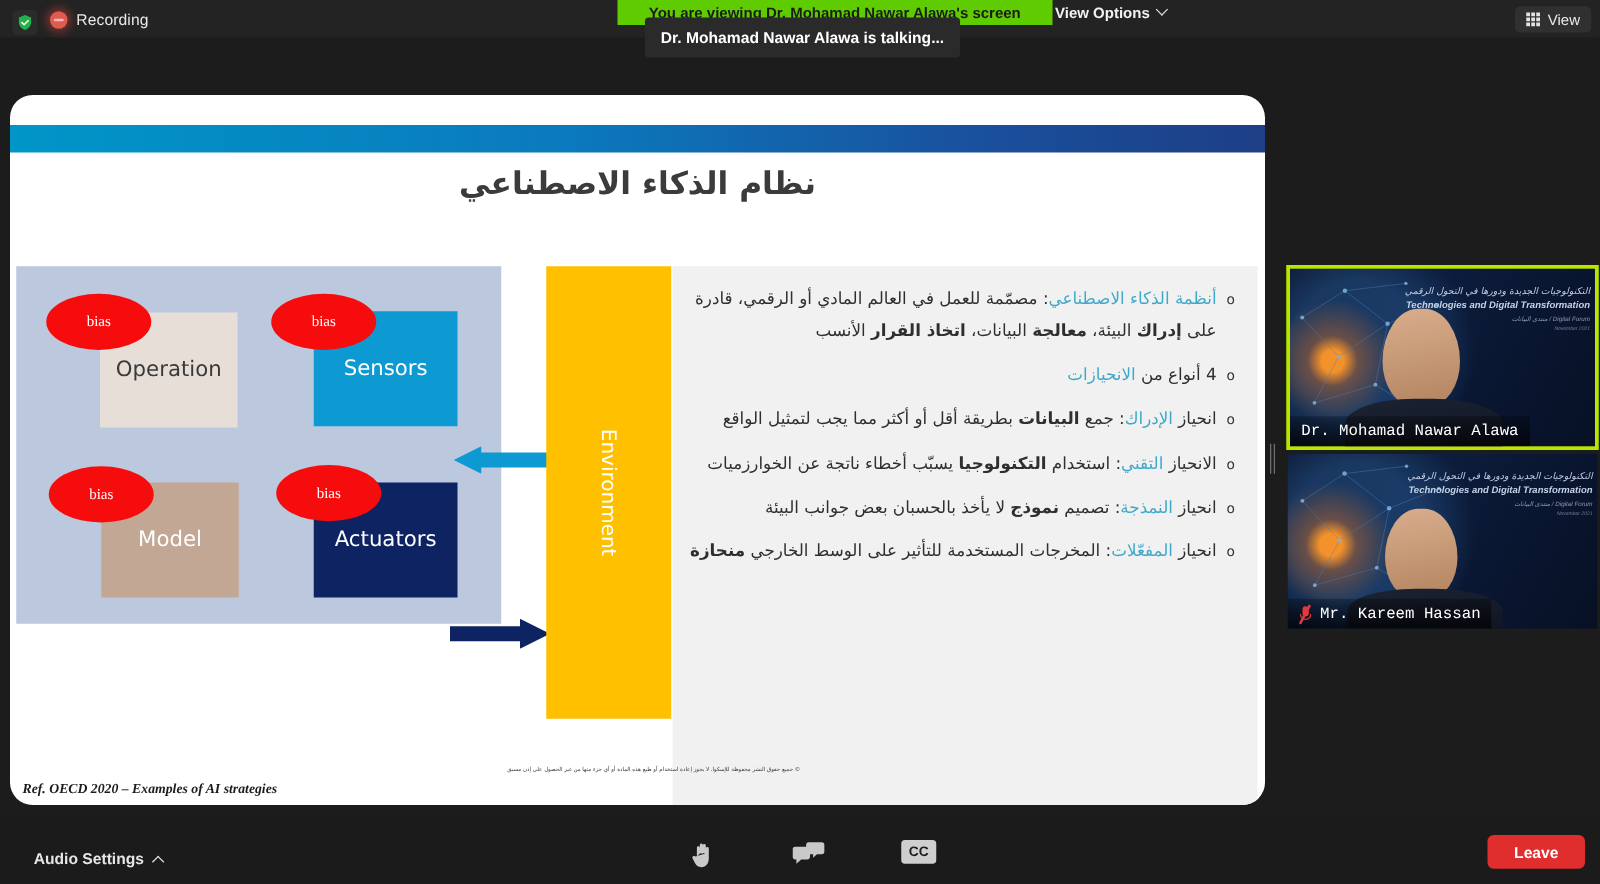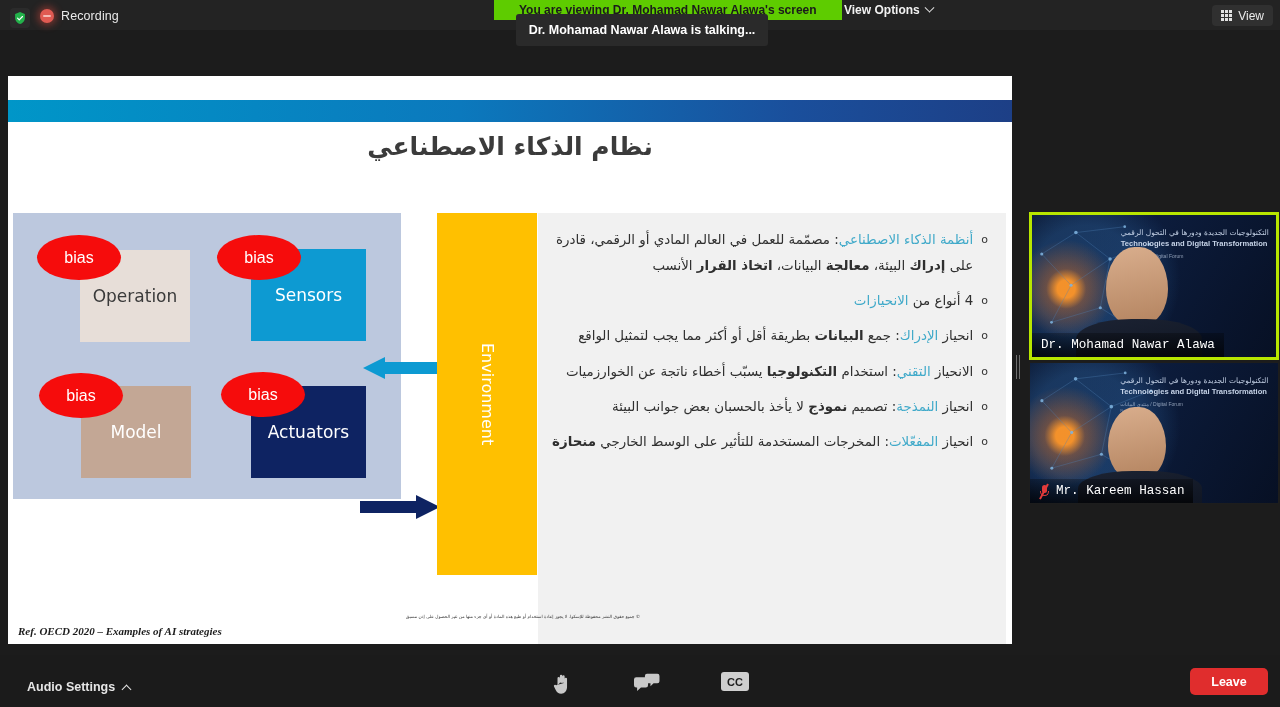--- a/index.html
+++ b/index.html
@@ -68,21 +68,21 @@
     background: #303030; border-radius: 4px;
     display: flex; align-items: center; gap: 6px; padding: 0 9px;
     color: #eaeaea; font-size: 12px;
   }
   .grid-ico { display: grid; grid-template-columns: repeat(3,3px); gap: 1px; }
   .grid-ico i { width: 3px; height: 3px; background: #e2e2e2; display: block; }
 
   
   .slide {
     position: absolute; left: 8px; top: 76px;
-    width: 1004px; height: 568px; background: #fff; overflow: hidden;
+    width: 1004px; height: 568px; background: #fff; overflow: hidden; border-radius: 18px;
   }
   .slide-band {
     position: absolute; left: 0; top: 24px; width: 1004px; height: 22px;
     background: linear-gradient(to right, #0096c8 0%, #0b79bd 45%, #1a4f9c 78%, #1d3f86 100%);
   }
   .slide-title {
     position: absolute; top: 56px; left: 0; width: 1004px;
     text-align: center; font-size: 25px; font-weight: bold;
     color: #3b3b3b; direction: rtl;
     font-family: "DejaVu Sans", sans-serif;
@@ -94,23 +94,23 @@
     width: 388px; height: 286px; background: #bcc8de;
   }
   .blk { position: absolute; display: flex; align-items: center; justify-content: center;
          font-size: 17px; font-family: "DejaVu Sans", sans-serif; }
   .blk-operation { left: 67px; top: 37px; width: 110px; height: 92px; background: #e7ded8; color: #3a3a3a; }
   .blk-sensors   { left: 238px; top: 36px; width: 115px; height: 92px; background: #0d9ad2; color: #fff; }
   .blk-model     { left: 68px; top: 173px; width: 110px; height: 92px; background: #c3a795; color: #fff; }
   .blk-actuators { left: 238px; top: 173px; width: 115px; height: 92px; background: #0e2362; color: #fff; }
   .bias {
     position: absolute; width: 84px; height: 45px; border-radius: 50%;
-    background: #f60c0c; color: #fff; font-size: 16px;
-    display: flex; align-items: center; justify-content: center;
-    font-family: Liberation Sans, sans-serif;
+    background: #f60c0c; color: #fff; font-size: 12px;
+    display: flex; align-items: center; justify-content: center;
+    font-family: Liberation Serif, serif;
   }
   .bias-1 { left: 24px; top: 22px; }
   .bias-2 { left: 204px; top: 22px; }
   .bias-3 { left: 26px; top: 160px; }
   .bias-4 { left: 208px; top: 159px; }
 
   .env {
     position: absolute; left: 429px; top: 137px;
     width: 100px; height: 362px; background: #ffc000;
     color: #fff; font-size: 16px;
@@ -177,21 +177,21 @@
   .tile-head {
     position: absolute; border-radius: 46% 46% 40% 40% / 54% 54% 46% 46%;
     background: linear-gradient(170deg, #d9ae8d, #b3835f);
   }
   .tile-body {
     position: absolute; border-radius: 44% 44% 0 0;
     background: linear-gradient(170deg, #1c2333, #0e1421);
   }
   .tile-banner {
     position: absolute; right: 4px; top: 12px; width: 62%;
-    text-align: left; color: #cfdcf0; line-height: 1.5;
+    text-align: right; color: #cfdcf0; line-height: 1.5; font-style: italic;
   }
   .tb-ar { font-size: 7.5px; direction: rtl; font-family: "DejaVu Sans", sans-serif; opacity: .92; }
   .tb-en { font-size: 7.6px; font-weight: bold; opacity: .95; }
   .tb-sm { font-size: 5px; opacity: .65; margin-top: 3px; }
   .tb-xs { font-size: 4px; opacity: .5; }
   .tile-name {
     position: absolute; left: 0; bottom: 0; height: 24px;
     display: flex; align-items: center; gap: 6px;
     padding: 0 9px; color: #fff; font-size: 12.6px;
     background: linear-gradient(to top, rgba(0,0,0,.72), rgba(0,0,0,.28));

